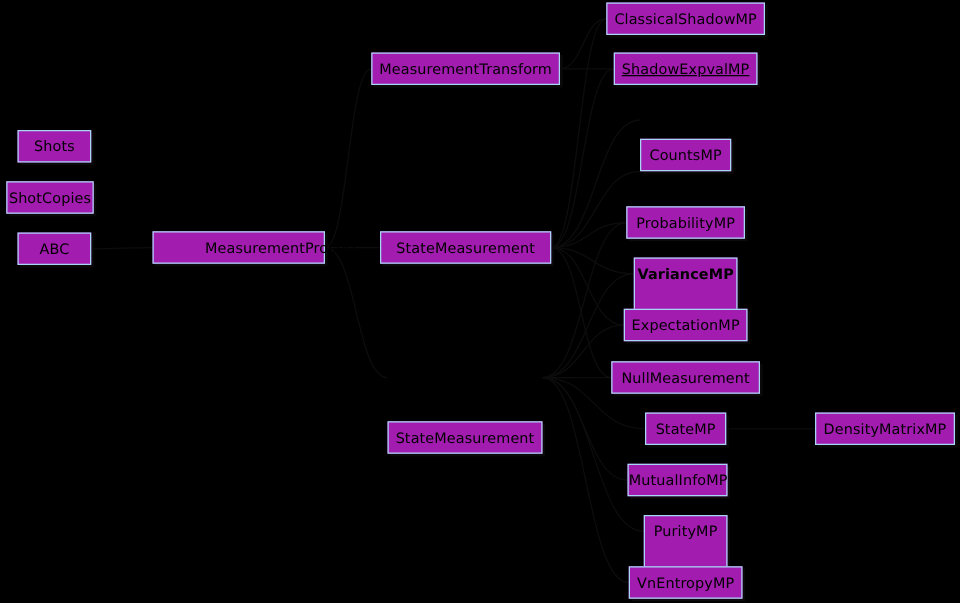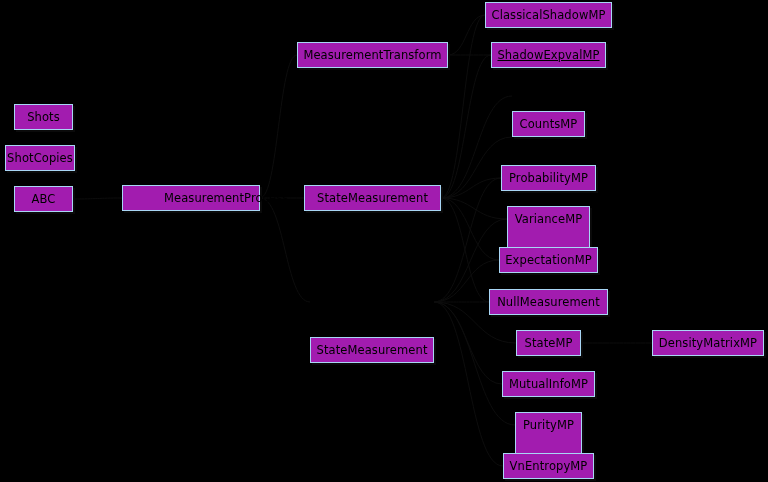--- a/index.html
+++ b/index.html
@@ -71,21 +71,21 @@
     <div class="node" style="left: 5px; top: 145px; width: 70px; height: 26px;">ShotCopies</div>
     <div class="node" style="left: 14px; top: 186px; width: 59px; height: 26px;">ABC</div>
     <div class="node" style="left: 122px; top: 185px; width: 138px; height: 26px; padding-left: 41px;">MeasurementProcess</div>
     <div class="node" style="left: 297px; top: 42px; width: 151px; height: 26px;">MeasurementTransform</div>
     <div class="node" style="left: 304px; top: 185px; width: 137px; height: 26px;">StateMeasurement</div>
     <div class="node" style="left: 310px; top: 289px; width: 124px; height: 26px; margin-top: 48px;">StateMeasurement</div>
     <div class="node" style="left: 485px; top: 2px; width: 127px; height: 26px;">ClassicalShadowMP</div>
     <div class="node" style="left: 491px; top: 42px; width: 115px; height: 26px; text-decoration: underline;">ShadowExpvalMP</div>
     <div class="node" style="left: 512px; top: 83px; width: 73px; height: 26px; margin-top: 28px;">CountsMP</div>
     <div class="node" style="left: 501px; top: 165px; width: 95px; height: 26px;">ProbabilityMP</div>
-    <div class="node" style="left: 507px; top: 206px; width: 83px; height: 44px;">VarianceMP</div>
+    <div class="node" style="left: 507px; top: 206px; width: 83px; height: 44px; font-weight: bold;">VarianceMP</div>
     <div class="node" style="left: 499px; top: 247px; width: 99px; height: 26px;">ExpectationMP</div>
     <div class="node" style="left: 489px; top: 289px; width: 119px; height: 26px;">NullMeasurement</div>
     <div class="node" style="left: 516px; top: 330px; width: 65px; height: 26px;">StateMP</div>
     <div class="node" style="left: 652px; top: 330px; width: 112px; height: 26px;">DensityMatrixMP</div>
-    <div class="node" style="left: 502px; top: 371px; width: 93px; height: 26px;">MutualInfoMP</div>
+    <div class="node" style="left: 502px; top: 371px; width: 80px; height: 26px;">MutualInfoMP</div>
     <div class="node" style="left: 515px; top: 412px; width: 67px; height: 42px;">PurityMP</div>
     <div class="node" style="left: 503px; top: 453px; width: 91px; height: 26px;">VnEntropyMP</div>
   </div>
 
 </body></html>

